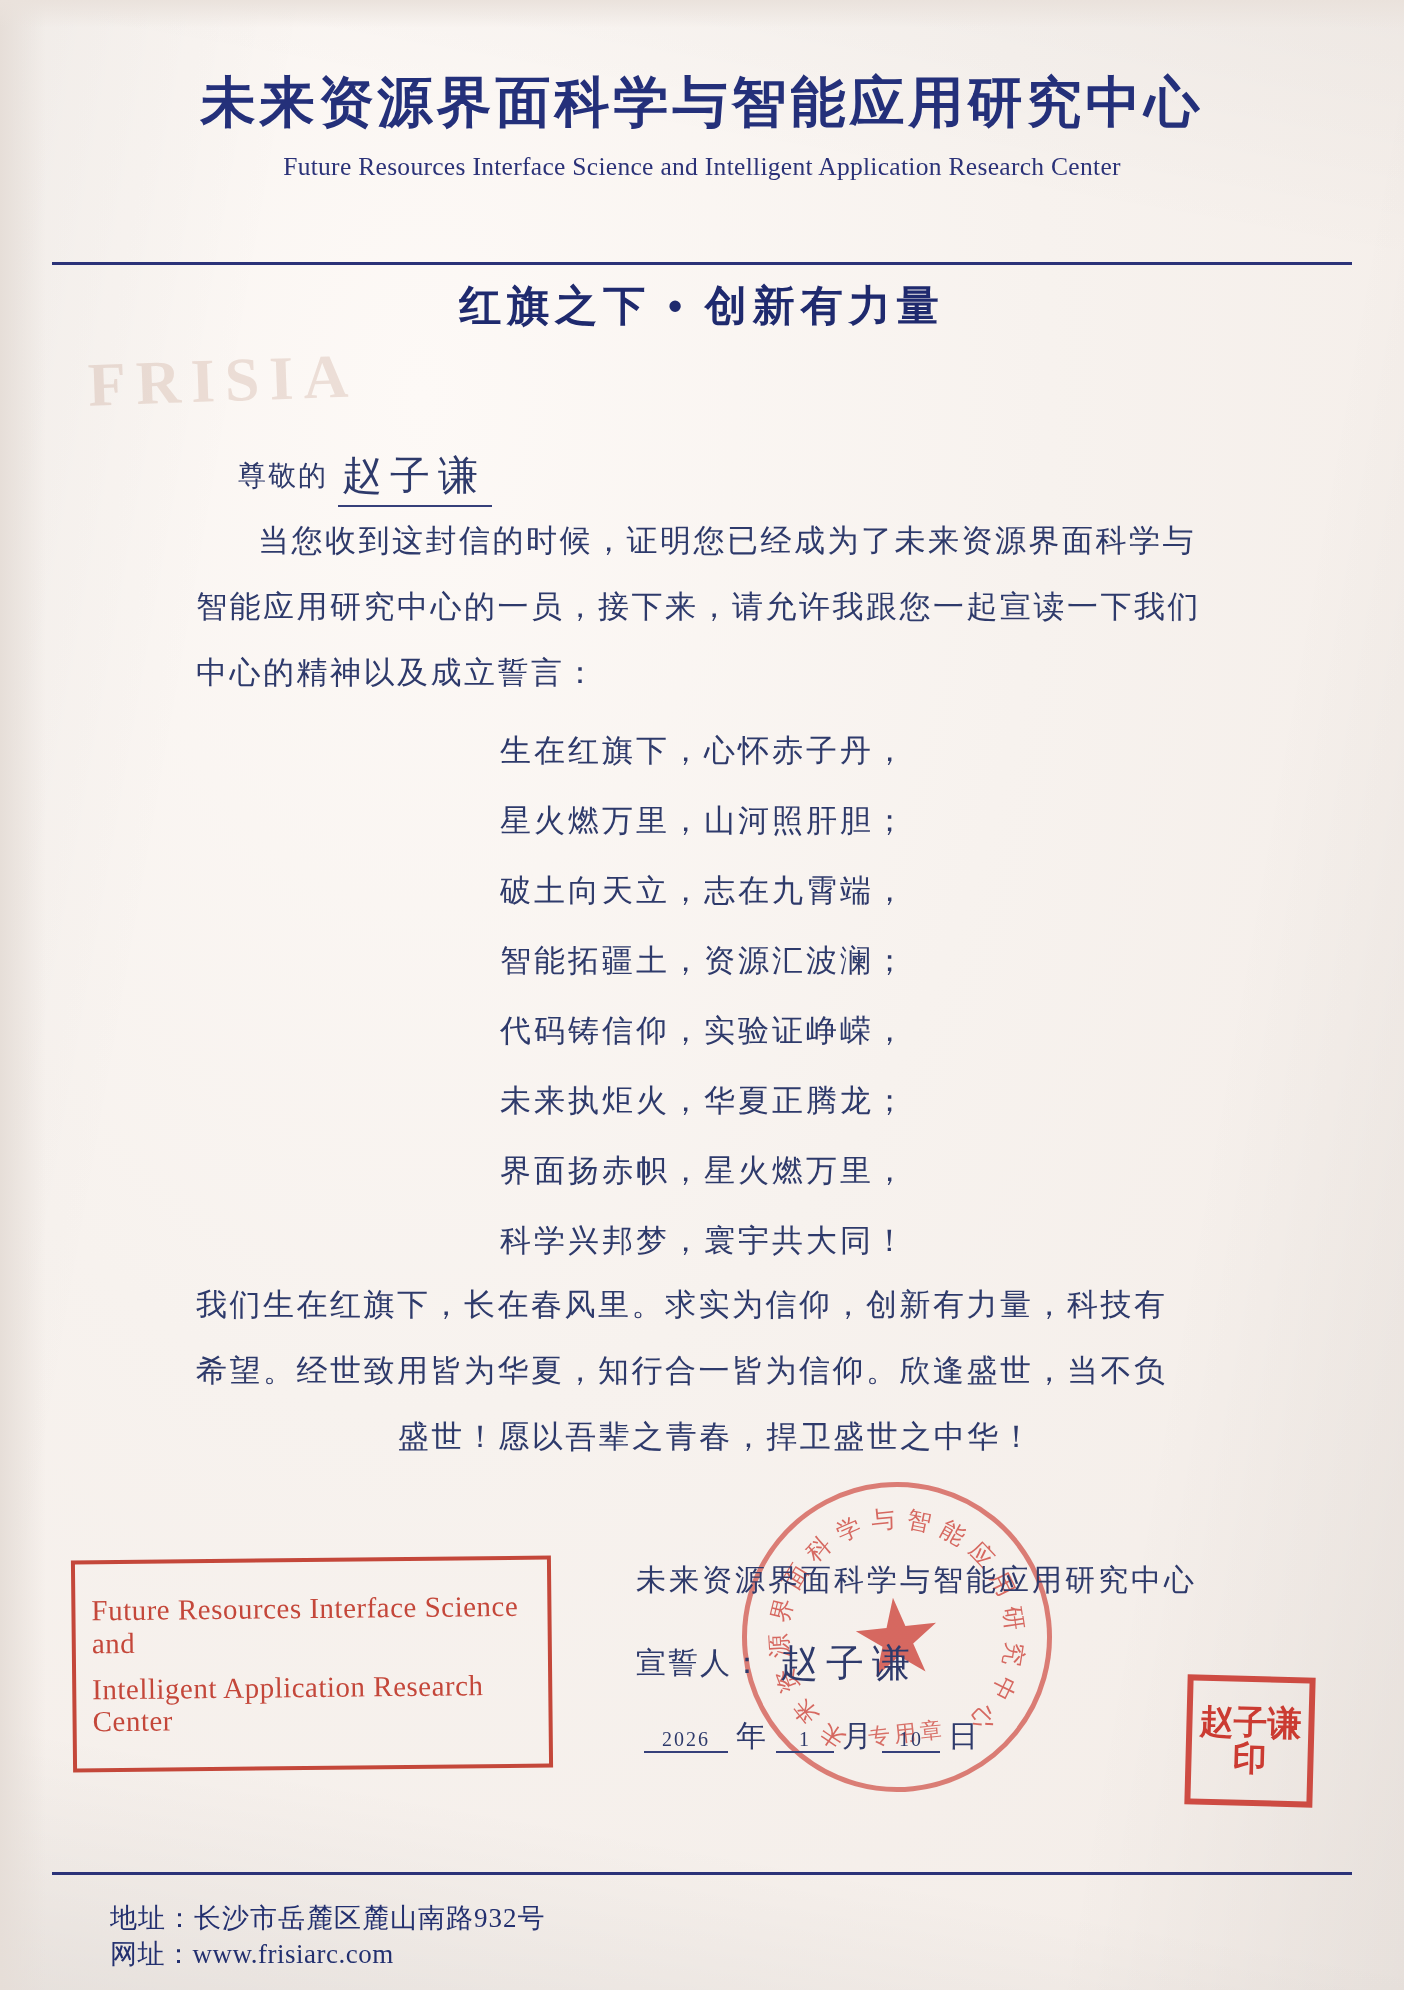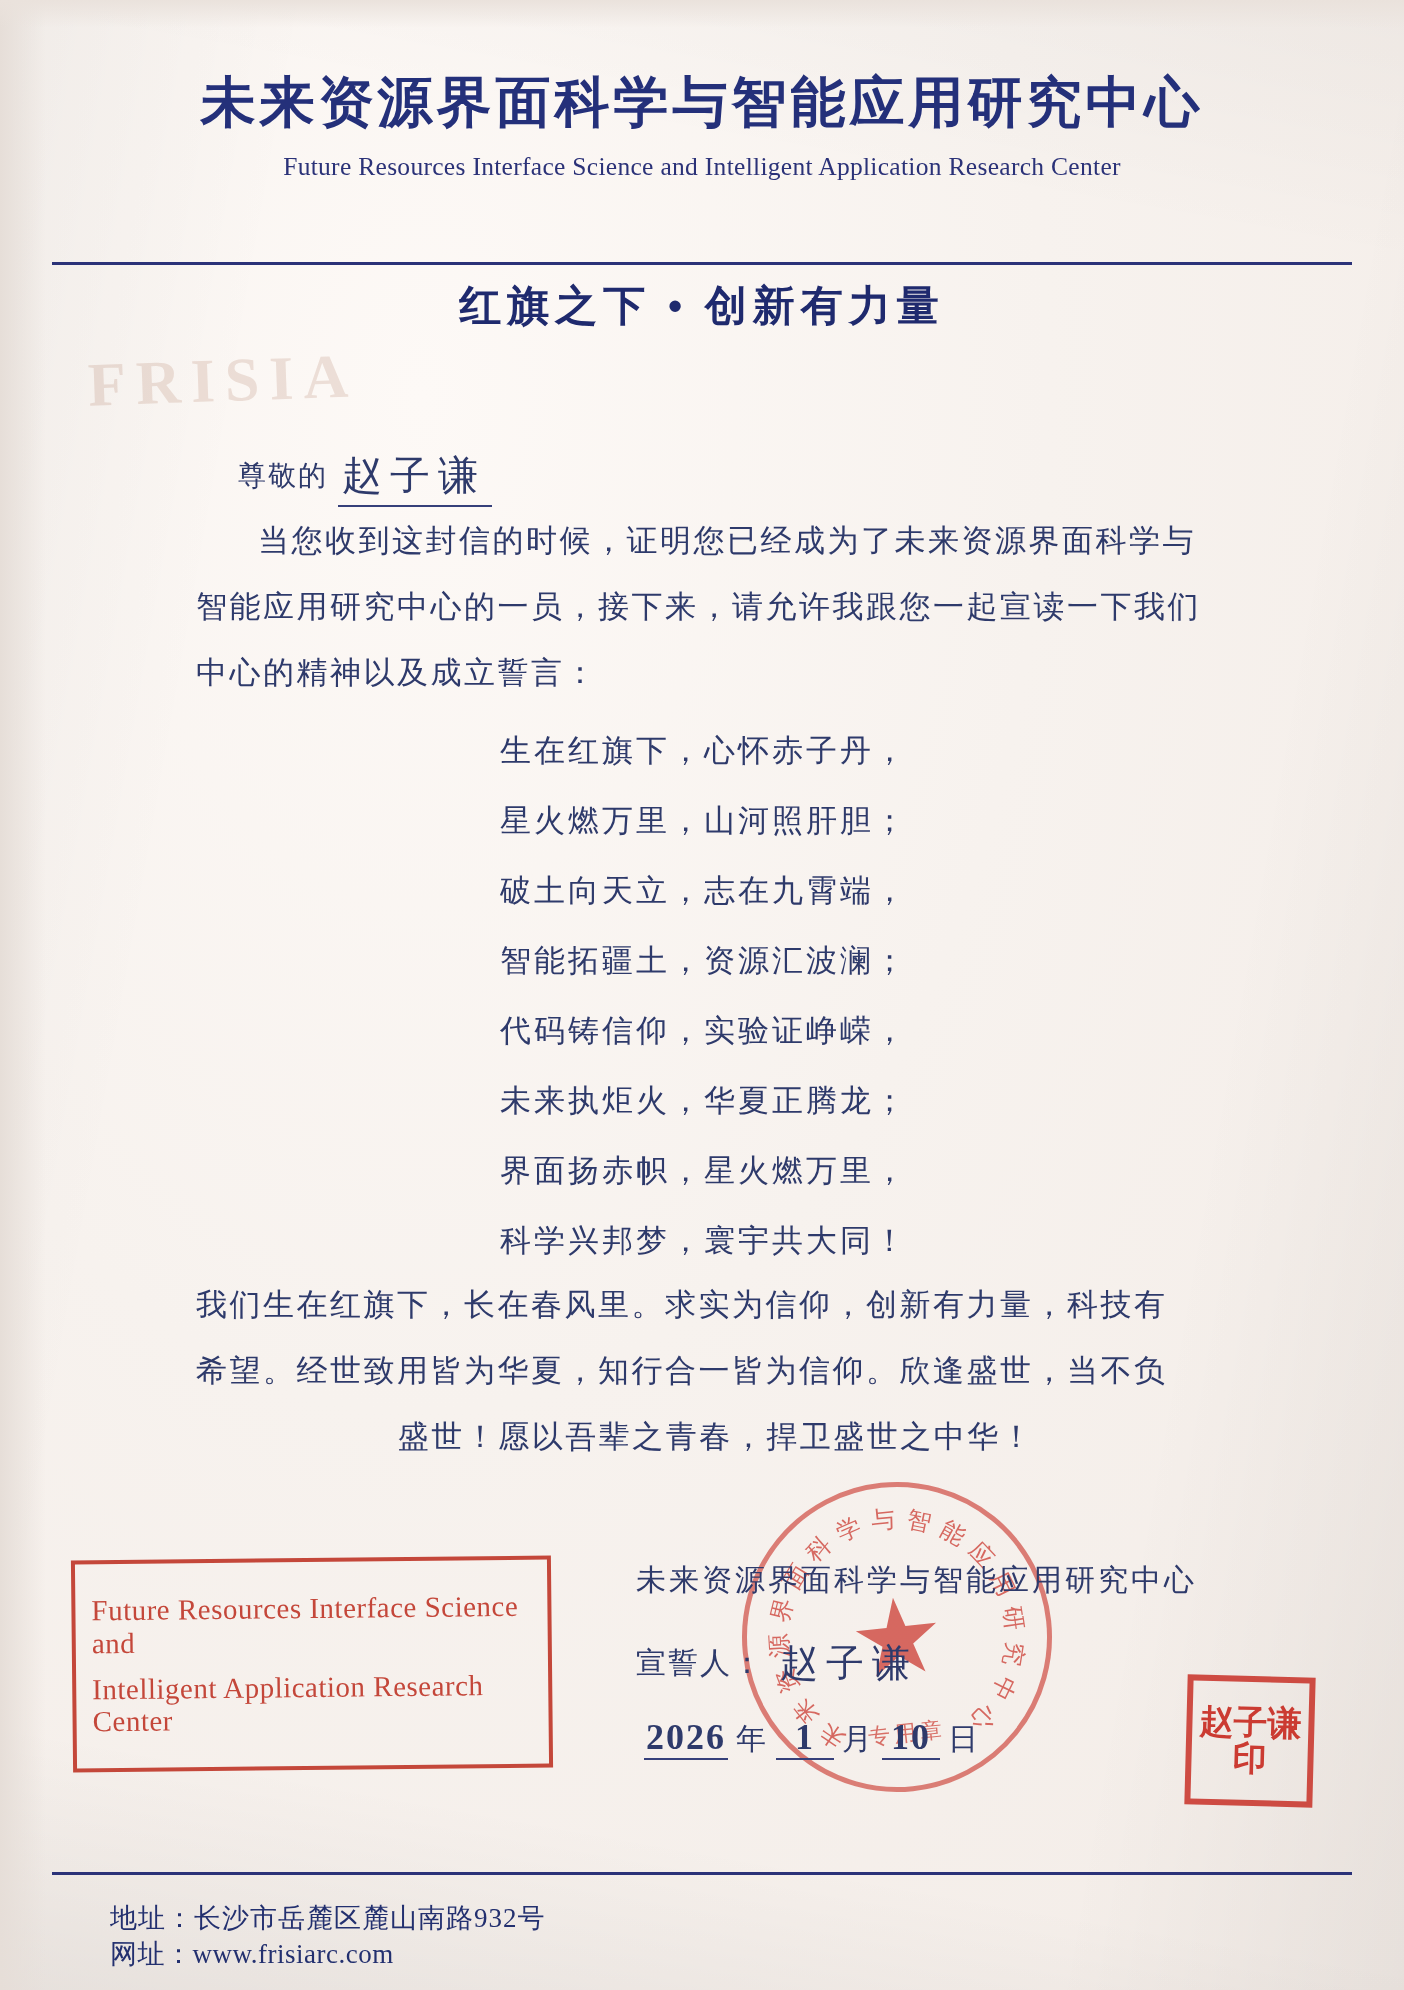--- a/index.html
+++ b/index.html
@@ -201,22 +201,21 @@
     margin-left: 16px;
     transform: translateY(3px);
   }
   .date-row { white-space: nowrap; }
   .date-num {
     display: inline-block;
     min-width: 84px;
     text-align: center;
     border-bottom: 2.5px solid #36407a;
     margin: 0 8px;
-    font-size: 36px;
-    font-weight: bold;
+    font-size: 20px;
   }
   .date-num.short { min-width: 58px; }
 
   
   .round-seal {
     position: absolute;
     left: 742px;
     top: 1482px;
     width: 300px;
     height: 300px;

